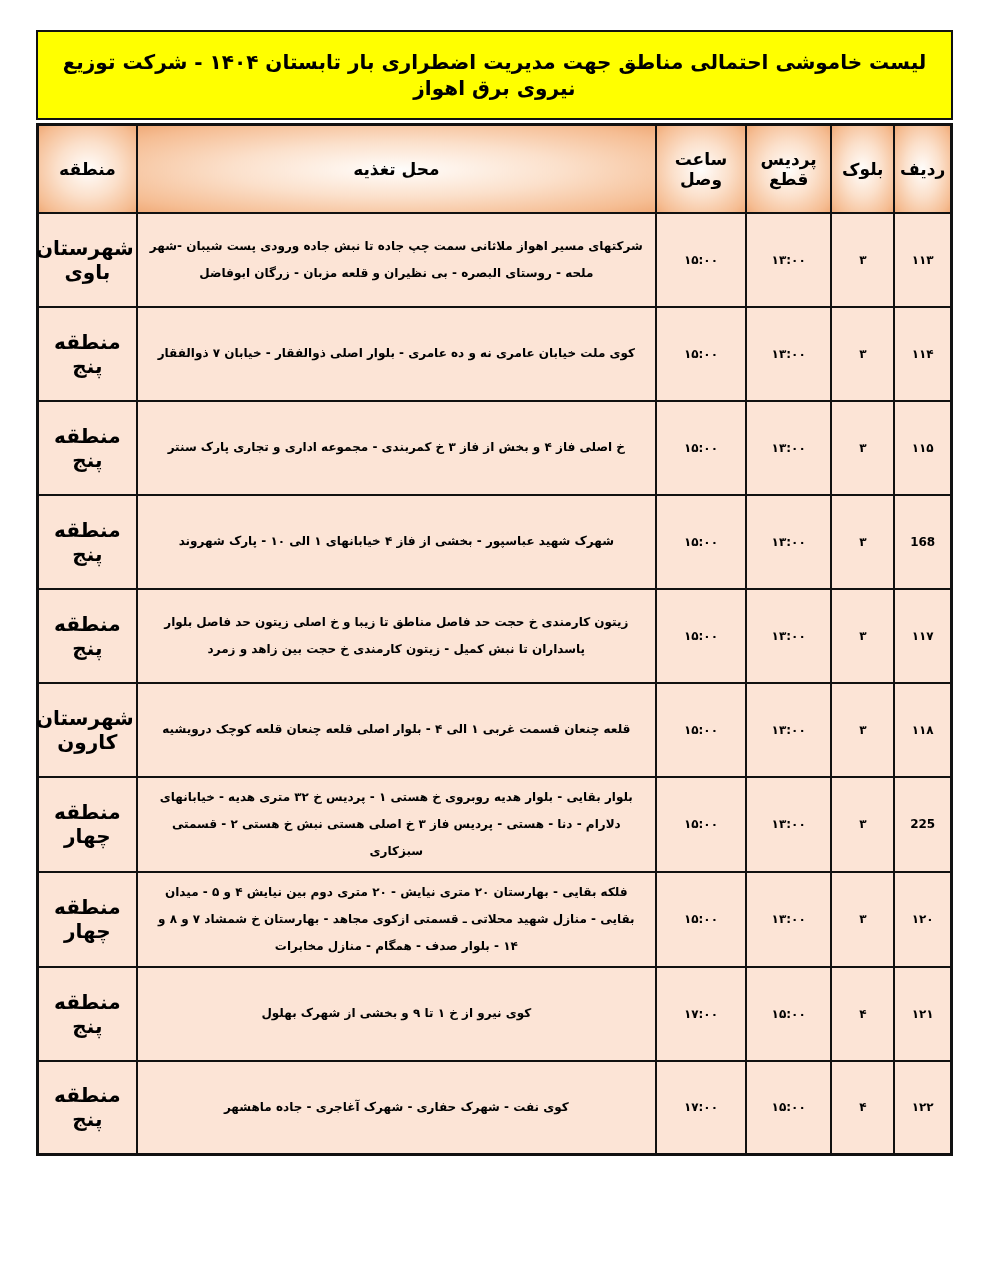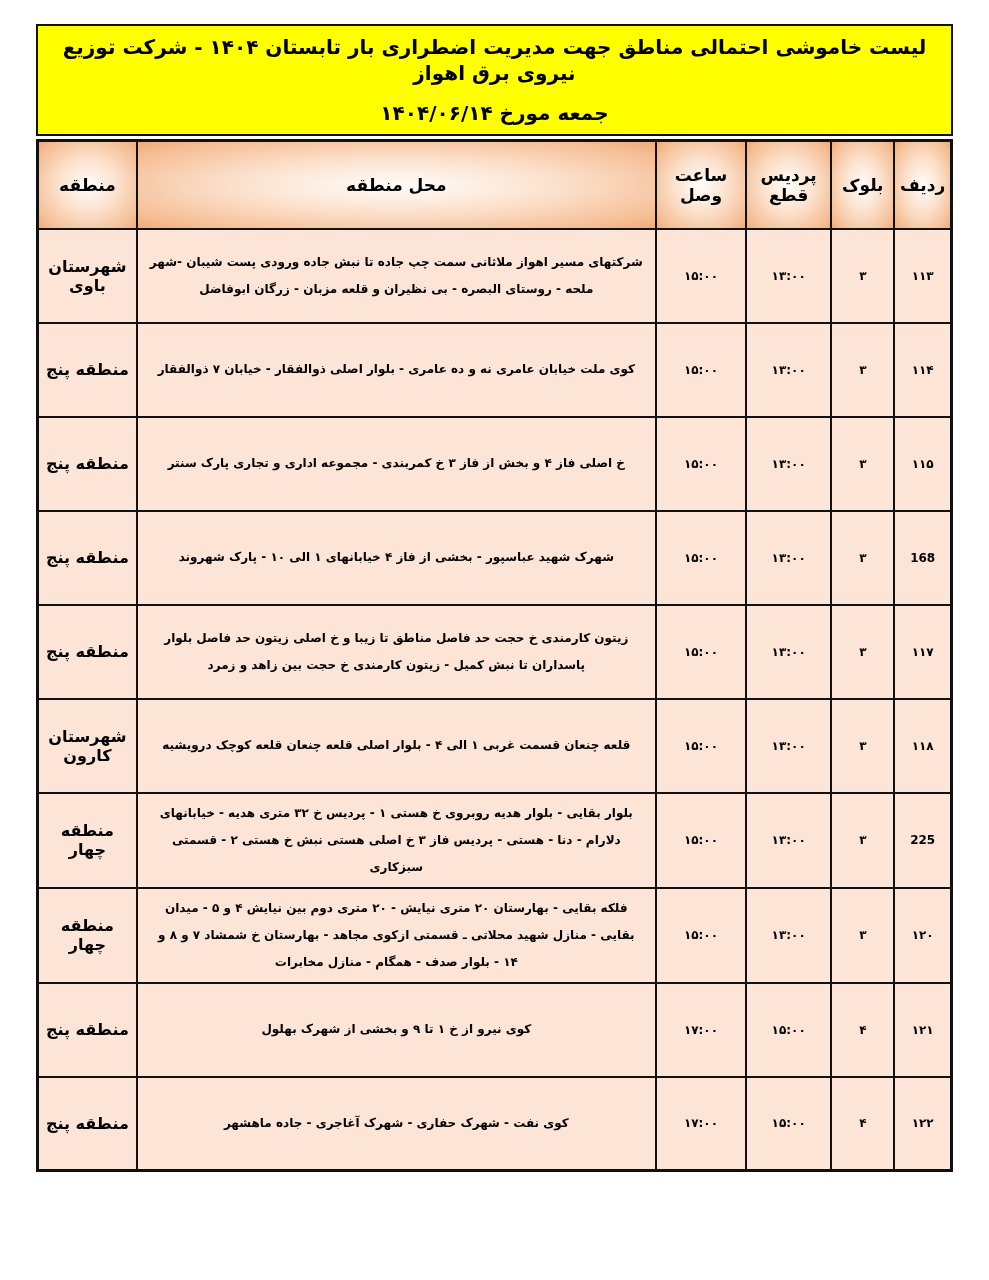--- a/index.html
+++ b/index.html
@@ -1,21 +1,21 @@
 <!DOCTYPE html>
 <html lang="fa" dir="rtl"><head>
 <meta charset="utf-8">
 <style>
   html,body { margin:0; padding:0; background:#ffffff; }
   .page {
     width: 989px;
     height: 1280px;
     background: #ffffff;
     box-sizing: border-box;
-    padding: 24px 36px 0 36px;
+    padding: 30px 36px 0 36px;
     direction: rtl;
     font-family: "DejaVu Sans", sans-serif;
     color: #000;
   }
   .title-block {
     width: 917px;
     box-sizing: border-box;
     border: 2px solid #111;
     background: #ffff00;
     min-height: 90px;
@@ -64,49 +64,48 @@
     background: #fce4d6;
     font-size: 12px;
     padding: 4px 6px;
   }
   table.schedule tbody td.cell-location {
     padding: 6px 12px;
     line-height: 2.25;
   }
   table.schedule tbody td.cell-region {
     padding: 4px 2px;
-    font-size: 16px;
+    font-size: 20px;
   }
 </style>
 </head>
 <body>
 
 <div class="page">
 
   <div class="title-block">
     <div class="title-line1">لیست خاموشی احتمالی مناطق جهت مدیریت اضطراری بار تابستان ۱۴۰۴ - شرکت توزیع نیروی برق اهواز</div>
-    <div class="title-line2">جمعه مورخ ۱۴۰۴/۰۶/۱۴</div>
   </div>
 
   <table class="schedule">
     <colgroup>
       <col class="c-row">
         <col class="c-block">
         <col class="c-cut">
       <col class="c-restore">
         <col class="c-loc">
         <col class="c-region">
     </colgroup>
     <thead>
       <tr>
         <th>ردیف</th>
         <th>بلوک</th>
         <th>پردیس قطع</th>
         <th>ساعت وصل</th>
-        <th>محل منطقه</th>
+        <th>محل تغذیه</th>
         <th>منطقه</th>
       </tr>
     </thead>
     <tbody>
 
     <tr>
         <td class="cell-row">۱۱۳</td>
         <td class="cell-block">۳</td>
         <td class="cell-cut">۱۳:۰۰</td>
         <td class="cell-restore">۱۵:۰۰</td>

